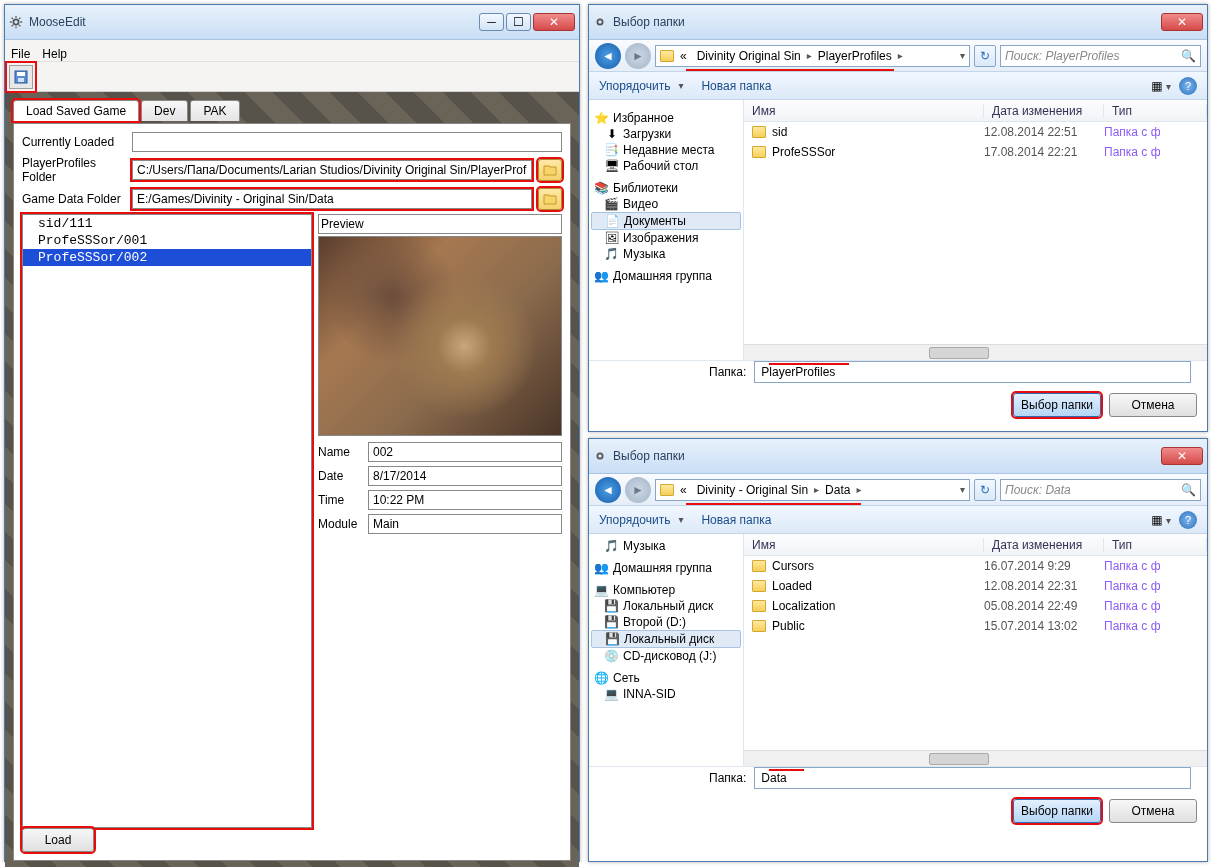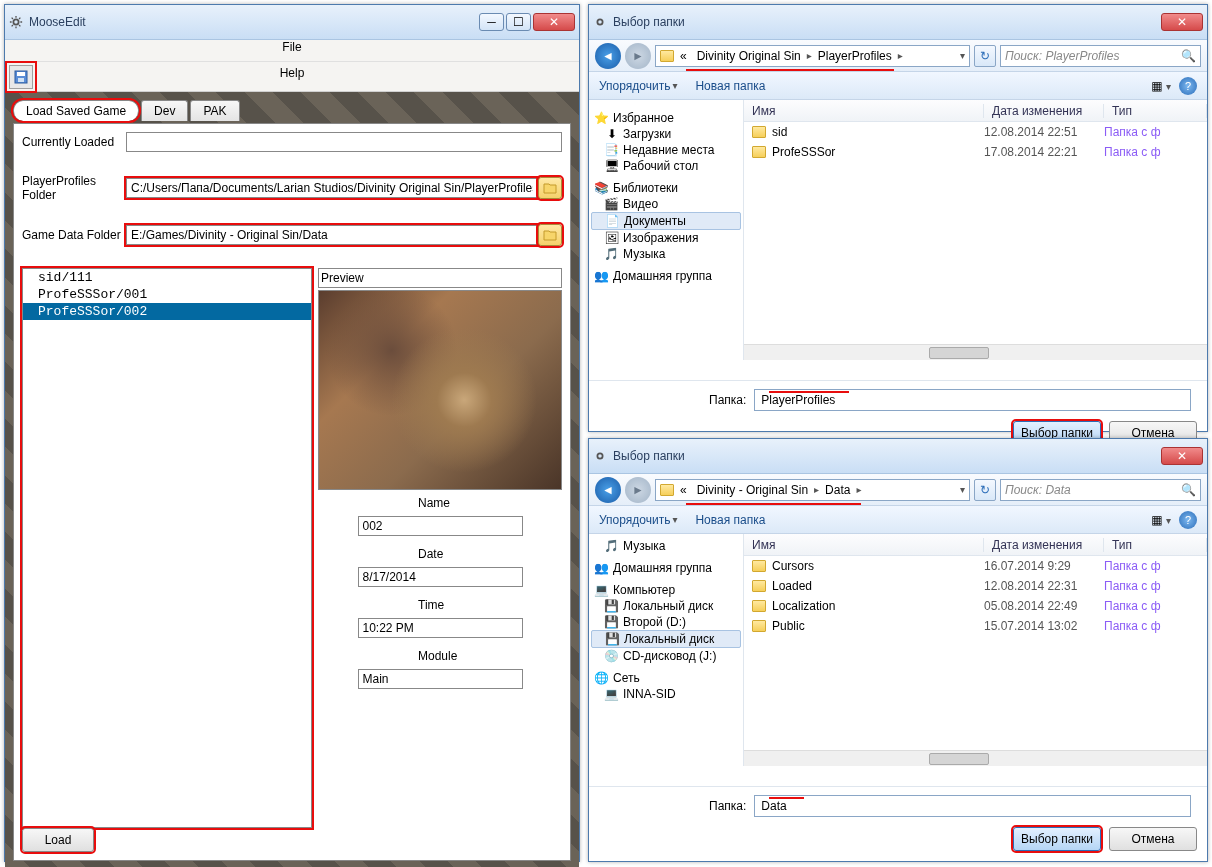--- a/index.html
+++ b/index.html
@@ -3,58 +3,58 @@
 <meta charset="utf-8">
 <style>
 * { box-sizing: border-box; font-family: "Segoe UI", Tahoma, sans-serif; font-size: 12px; }
 body { margin: 0; background: #fff; width: 1212px; height: 867px; position: relative; }
 .window { position: absolute; border: 1px solid #4d7aad; background: #fff; box-shadow: 0 0 4px rgba(0,0,0,0.3); }
 .titlebar { height: 35px; background: linear-gradient(#e8f1fb, #c9def5); display: flex; align-items: center; padding: 0 4px; border-bottom: 1px solid #aac5e2; }
 .titlebar .gear { width: 14px; height: 14px; margin-right: 6px; }
 .titlebar .title { flex: 1; color: #2a3f5f; }
 .titlebar .wbtn { width: 25px; height: 18px; border: 1px solid #6a8bb2; margin-left: 2px; border-radius: 3px; background: linear-gradient(#f3f8ff,#d3e4f7); display: flex; align-items: center; justify-content: center; cursor: pointer; }
 .titlebar .wbtn.close { background: linear-gradient(#f18b8b,#d54a4a); border-color: #a33; color: #fff; width: 42px; }
-.menubar { height: 22px; background: #f5f4f2; display: flex; align-items: center; padding: 0 6px; gap: 12px; border-bottom: 1px solid #e0e0e0; flex-direction: column; }
+.menubar { height: 22px; background: #f5f4f2; display: flex; align-items: flex-end; padding: 0 6px; gap: 12px; border-bottom: 1px solid #e0e0e0; }
 .menubar span { cursor: pointer; }
 .toolbar { height: 30px; background: #f5f4f2; display: flex; align-items: center; padding: 4px; border-bottom: 1px solid #d0d0d0; }
 .savebtn { width: 24px; height: 24px; border: 1px solid #a0a0a0; background: #e8e8e8; display: flex; align-items: center; justify-content: center; cursor: pointer; outline: 2px solid #e80d0d; outline-offset: 2px;}
 .stone-bg { background: repeating-linear-gradient(45deg,#6a6358,#6a6358 20px,#57524a 20px,#57524a 40px),linear-gradient(#5b574f,#4e4a43); padding: 8px; height: calc(100% - 77px); }
 .tabs { display: flex; gap: 2px; margin-bottom: 2px; }
 .tab { padding: 3px 12px; background: linear-gradient(#f7f7f7,#e4e4e4); border: 1px solid #888; border-bottom: none; border-radius: 3px 3px 0 0; cursor: pointer; }
-.tab.active { background: #fff; outline: 2px solid #e80d0d; border-radius: 10px; }
+.tab.active { background: #fff; outline: 2px solid #e80d0d; }
 .panel { background: #fff; border: 1px solid #888; padding: 8px; height: calc(100% - 25px); display: flex; flex-direction: column; }
-.row { display: flex; align-items: center; margin-bottom: 22px; }
+.row { display: flex; align-items: center; gap: 6px; margin-bottom: 4px; }
 .row label { width: 104px; }
 .row input[type=text] { flex: 1; border: 1px solid #888; padding: 2px 4px; height: 20px; }
 .folderbtn { width: 24px; height: 22px; border: 1px solid #a88c3a; background: linear-gradient(#ffe8a6,#f5d26b); border-radius: 3px; cursor: pointer; display: flex; align-items: center; justify-content: center; outline: 2px solid #e80d0d;}
 .hl-red { outline: 2px solid #e80d0d; }
 .main-split { display: flex; gap: 6px; flex: 1; min-height: 0;}
 .savelist { width: 290px; border: 1px solid #888; outline: 2px solid #e80d0d; background: #fff; overflow: hidden;}
 .savelist div { padding: 1px 15px; cursor: pointer; font-family: "Courier New", monospace; font-size:13px;}
-.savelist div.sel { background: #0369a1; color: #fff; }
+.savelist div.sel { background: #1d4ed8; color: #fff; }
 .preview-col { flex: 1; display: flex; flex-direction: column; }
 .preview-col .phead { border: 1px solid #888; padding: 2px; margin-bottom: 2px; }
 .preview-img { width: 100%; height: 200px; background: linear-gradient(135deg,#5a3d2e 0%,#a67850 30%,#8b6b4d 60%,#4a3528 100%); border: 1px solid #888; margin-bottom: 6px; position: relative; }
 .preview-img::after{content:"";position:absolute;inset:0;background:radial-gradient(circle at 60% 55%,#c9a77a 0%,#9e7a50 15%,transparent 40%),radial-gradient(circle at 30% 30%,#6b4d3c 0%,transparent 30%);}
-.detail-row { display: flex; align-items: center; gap: 6px; margin-bottom: 11px; flex-direction: column; }
+.detail-row { display: flex; align-items: center; gap: 6px; margin-bottom: 4px; }
 .detail-row label { width: 44px; }
 .detail-row input { flex: 1; border: 1px solid #888; padding: 2px 4px; height: 20px; }
 .loadbtn { width: 72px; height: 24px; border: 1px solid #888; background: linear-gradient(#f7f7f7,#e0e0e0); border-radius: 3px; cursor: pointer; outline: 2px solid #e80d0d; margin-top: auto; }
 
 .navbar { height: 32px; background: linear-gradient(#f9fbfe,#e5eef9); display: flex; align-items: center; padding: 0 6px; gap: 4px; border-bottom: 1px solid #c5d5e8; }
 .navcircle { width: 26px; height: 26px; border-radius: 50%; background: radial-gradient(#4aa0e8,#1a5ca8); display: flex; align-items: center; justify-content: center; color: #fff; cursor: pointer; }
 .navcircle.dis { background: radial-gradient(#cdd8e4,#a3b5c8); color:#6a7a8c;}
 .breadcrumb { flex: 1; height: 22px; border: 1px solid #8aa6c6; background: #fff; display: flex; align-items: center; padding: 0 4px; gap: 2px; position: relative;}
 .bc-seg { padding: 0 4px; cursor: pointer; }
 .bc-arrow { color: #555; font-size: 10px; }
 .bc-underline{position:absolute;height:2px;background:#e80d0d;bottom:-5px;}
 .searchbox { width: 201px; height: 22px; border: 1px solid #8aa6c6; background: #fff; display: flex; align-items: center; padding: 0 4px; color: #888; font-style: italic; }
 .searchbox .mag { margin-left: auto; color: #3a6aa8; font-style: normal;}
 .exbar { height: 28px; background: linear-gradient(#f1f7ff,#dce9f8); display: flex; align-items: center; padding: 0 10px; gap: 18px; border-bottom: 1px solid #c5d5e8; }
-.exbar .link { color: #1a4d8a; cursor: pointer; display:flex;align-items:center;gap:2px;}
+.exbar .link { color: #1a4d8a; cursor: pointer; display:flex;align-items:center;gap:8px;}
 .exbar .right { margin-left: auto; display: flex; gap: 8px; align-items: center; }
 .helpcircle { width: 18px; height: 18px; border-radius: 50%; background: radial-gradient(#7db8f0,#2a6cb8); color: #fff; display: flex; align-items: center; justify-content: center; font-size: 11px; cursor:pointer;}
 .ex-body { display: flex; height: 260px; }
 .ex-body.tall{height:232px;}
 .ex-tree { width: 155px; border-right: 1px solid #dfe6ee; overflow: auto; padding: 4px 2px; }
 .ex-tree .node { display: flex; align-items: center; gap: 4px; padding: 1px 2px 1px 14px; cursor: pointer; white-space:nowrap;}
 .ex-tree .node.cat { padding-left: 4px; font-weight: normal; margin-top:6px;}
 .ex-tree .node.sel { background: #e0eaf7; border: 1px solid #a8c3e2; border-radius: 2px; }
 .ic { width: 14px; height: 14px; display: inline-flex; align-items: center; justify-content: center; font-size: 12px; }
 .ex-list { flex: 1; display: flex; flex-direction: column; position:relative;}
@@ -64,21 +64,21 @@
 .col-date { width: 120px; }
 .col-type { flex: 1; }
 .ex-items { flex: 1; overflow: auto; }
 .ex-item { display: flex; align-items: center; height: 20px; cursor: pointer; }
 .ex-item .colA { width: 240px; padding-left: 8px; display: flex; align-items: center; gap: 6px; }
 .ex-item .colB { width: 120px; color: #555; }
 .ex-item .colC { flex: 1; color: #8b5cf6; }
 .fic { width: 14px; height: 12px; background: linear-gradient(#ffe9a0,#f6cf5a); border: 1px solid #d2a830; border-radius: 1px; }
 .scrollbar-h { height: 16px; background: #f0f0f0; border-top: 1px solid #ddd; display:flex;align-items:center;}
 .scrollbar-h .thumb{height:12px;background:#d5d5d5;border:1px solid #aaa;border-radius:2px;width:60px;margin-left:40%;}
-.ex-footer { padding: 8px 10px; border-top: 1px solid #dfe6ee; margin-top: 20px; }
+.ex-footer { padding: 0 10px; border-top: 1px solid #dfe6ee; }
 .ex-footer .frow { display: flex; align-items: center; gap: 8px; margin-bottom: 8px; }
 .ex-footer .frow label { margin-left: 110px; }
 .ex-footer input { flex: 1; border: 1px solid #8aa6c6; padding: 3px 6px; margin-right: 6px;}
 .btnrow { display: flex; justify-content: flex-end; gap: 8px; }
 .stdbtn { min-width: 88px; height: 24px; border: 1px solid #888; background: linear-gradient(#f7f7f7,#e0e0e0); border-radius: 3px; cursor: pointer; }
 .stdbtn.primary { border: 1px solid #2a6cb8; background: linear-gradient(#e3f0ff,#b5d5f5); outline: 2px solid #e80d0d; }
 .refresh{width:22px;height:22px;border:1px solid #8aa6c6;background:linear-gradient(#f3f8ff,#d9e8f8);display:flex;align-items:center;justify-content:center;color:#2a6cb8;cursor:pointer;border-radius:2px;}
 svg{display:block;}
 </style>
 </head>

